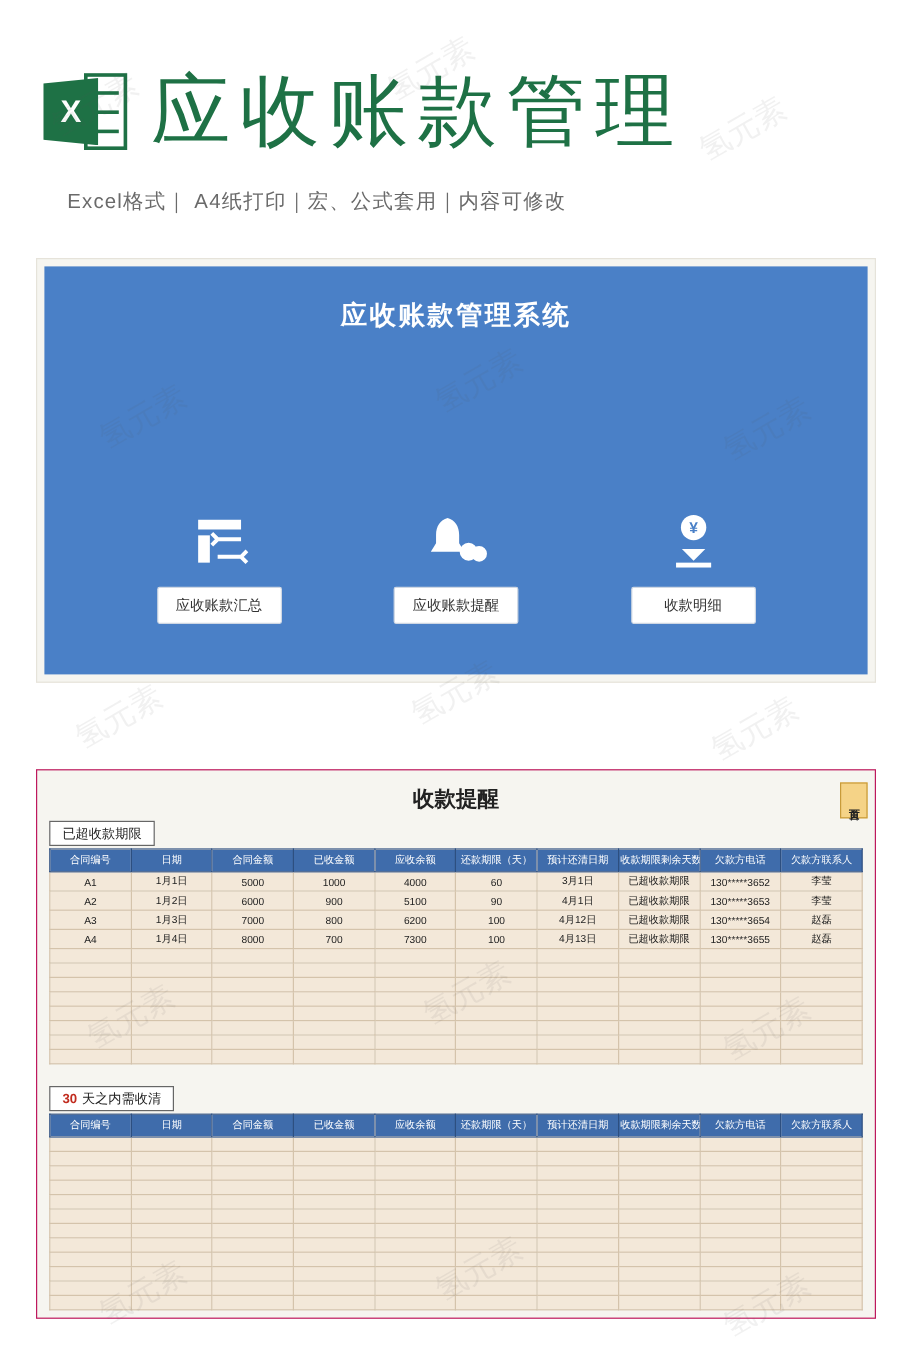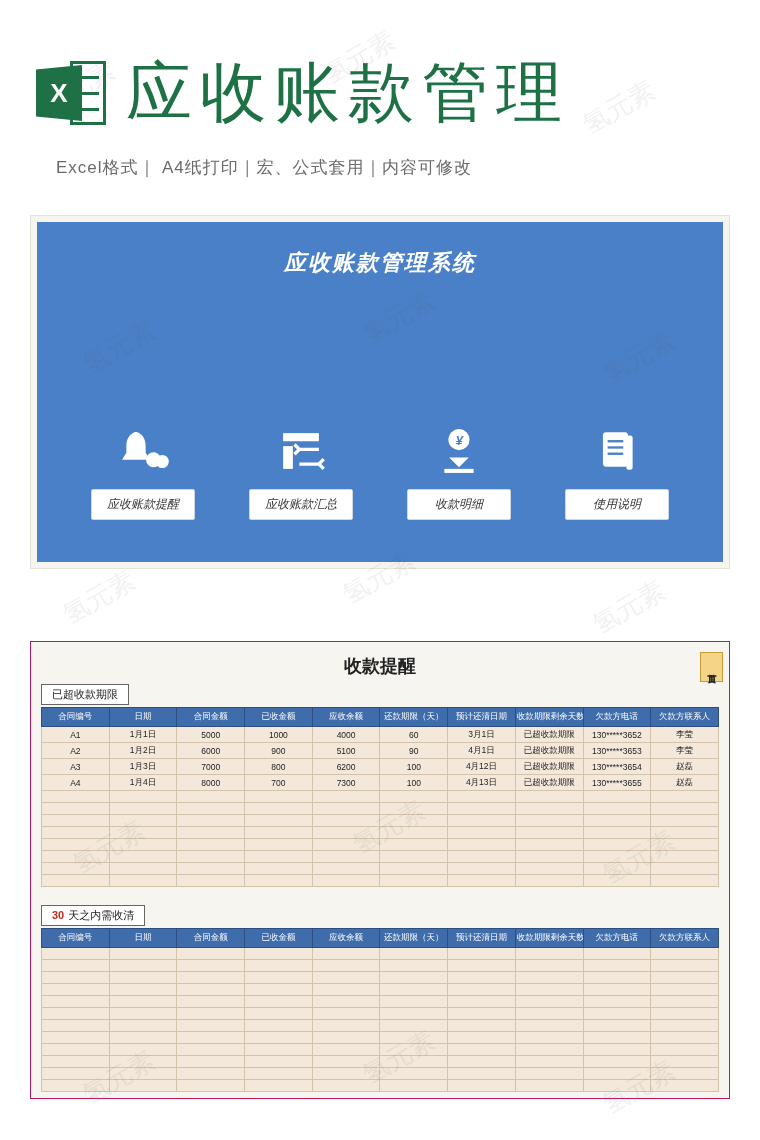--- a/index.html
+++ b/index.html
@@ -70,21 +70,20 @@
     font-size: 17px;
     letter-spacing: 1px;
   }
 
   
   .card-preview {
     margin: 12px 30px 0 30px;
     background: #f6f5f0;
     border: 1px solid #e6e3da;
     padding: 6px;
-    font-style: italic;
   }
   .dashboard {
     background: #4a80c7;
     height: 340px;
     position: relative;
     color: #fff;
     text-align: center;
     padding-top: 26px;
   }
   .dashboard-title {
@@ -198,67 +197,55 @@
 </div>
 <div class="subtitle">Excel格式｜ A4纸打印｜宏、公式套用｜内容可修改</div>
 
 <div class="card-preview">
   <div class="dashboard">
     <div class="dashboard-title">应收账款管理系统</div>
     <div class="dash-row">
 
       <div class="dash-item">
         <div class="ic">
+          <svg viewBox="0 0 64 64" width="52" height="52" fill="#fff">
+            <rect x="10" y="10" width="44" height="10"></rect>
+            <rect x="10" y="26" width="12" height="28"></rect>
+            <path d="M30 30h24M30 30l-6 6m6-6l-6-6" stroke="#fff" stroke-width="4" fill="none"></path>
+            <path d="M54 48H30m24 0l6-6m-6 6l6 6" stroke="#fff" stroke-width="4" fill="none"></path>
+          </svg>
+        </div>
+        <div class="dash-btn">应收账款汇总</div>
+      </div>
+
+      <div class="dash-item">
+        <div class="ic">
           <svg viewBox="0 0 64 64" width="56" height="56" fill="none" stroke="#fff" stroke-width="3">
             <path d="M24 10c-7 2-11 8-11 16v8l-5 8h32l-5-8v-8c0-8-4-14-11-16z" fill="#fff" stroke="none"></path>
             <path d="M20 44c0 3 2 5 4 5s4-2 4-5" stroke="#4a80c7" stroke-width="3"></path>
             <circle cx="44" cy="42" r="7" fill="#fff"></circle>
             <circle cx="54" cy="44" r="6" fill="#fff"></circle>
             <text x="44" y="46" font-size="9" fill="#4a80c7" text-anchor="middle">¥</text>
           </svg>
         </div>
         <div class="dash-btn">应收账款提醒</div>
-      </div>
-
-      <div class="dash-item">
-        <div class="ic">
-          <svg viewBox="0 0 64 64" width="52" height="52" fill="#fff">
-            <rect x="10" y="10" width="44" height="10"></rect>
-            <rect x="10" y="26" width="12" height="28"></rect>
-            <path d="M30 30h24M30 30l-6 6m6-6l-6-6" stroke="#fff" stroke-width="4" fill="none"></path>
-            <path d="M54 48H30m24 0l6-6m-6 6l6 6" stroke="#fff" stroke-width="4" fill="none"></path>
-          </svg>
-        </div>
-        <div class="dash-btn">应收账款汇总</div>
       </div>
 
       <div class="dash-item">
         <div class="ic">
           <svg viewBox="0 0 64 64" width="52" height="52" fill="#fff">
             <circle cx="32" cy="18" r="13" fill="#fff"></circle>
             <text x="32" y="24" font-size="16" font-weight="700" fill="#4a80c7" text-anchor="middle">¥</text>
             <path d="M32 32v14M20 40l12 12 12-12z"></path>
             <rect x="14" y="54" width="36" height="5"></rect>
           </svg>
         </div>
         <div class="dash-btn">收款明细</div>
       </div>
 
-      <div class="dash-item">
-        <div class="ic">
-          <svg viewBox="0 0 64 64" width="50" height="50" fill="#fff">
-            <rect x="14" y="8" width="32" height="44" rx="4" fill="#fff"></rect>
-            <rect x="20" y="18" width="20" height="3" fill="#4a80c7"></rect>
-            <rect x="20" y="26" width="20" height="3" fill="#4a80c7"></rect>
-            <rect x="20" y="34" width="20" height="3" fill="#4a80c7"></rect>
-            <rect x="44" y="12" width="8" height="44" rx="3" fill="#fff"></rect>
-          </svg>
-        </div>
-        <div class="dash-btn">使用说明</div>
-      </div>
 
     </div>
   </div>
 </div>
 
 <div class="sheet-preview">
   <div class="sheet-title">
     <span>收款提醒</span>
     <span class="home-tab">首页</span>
   </div>

